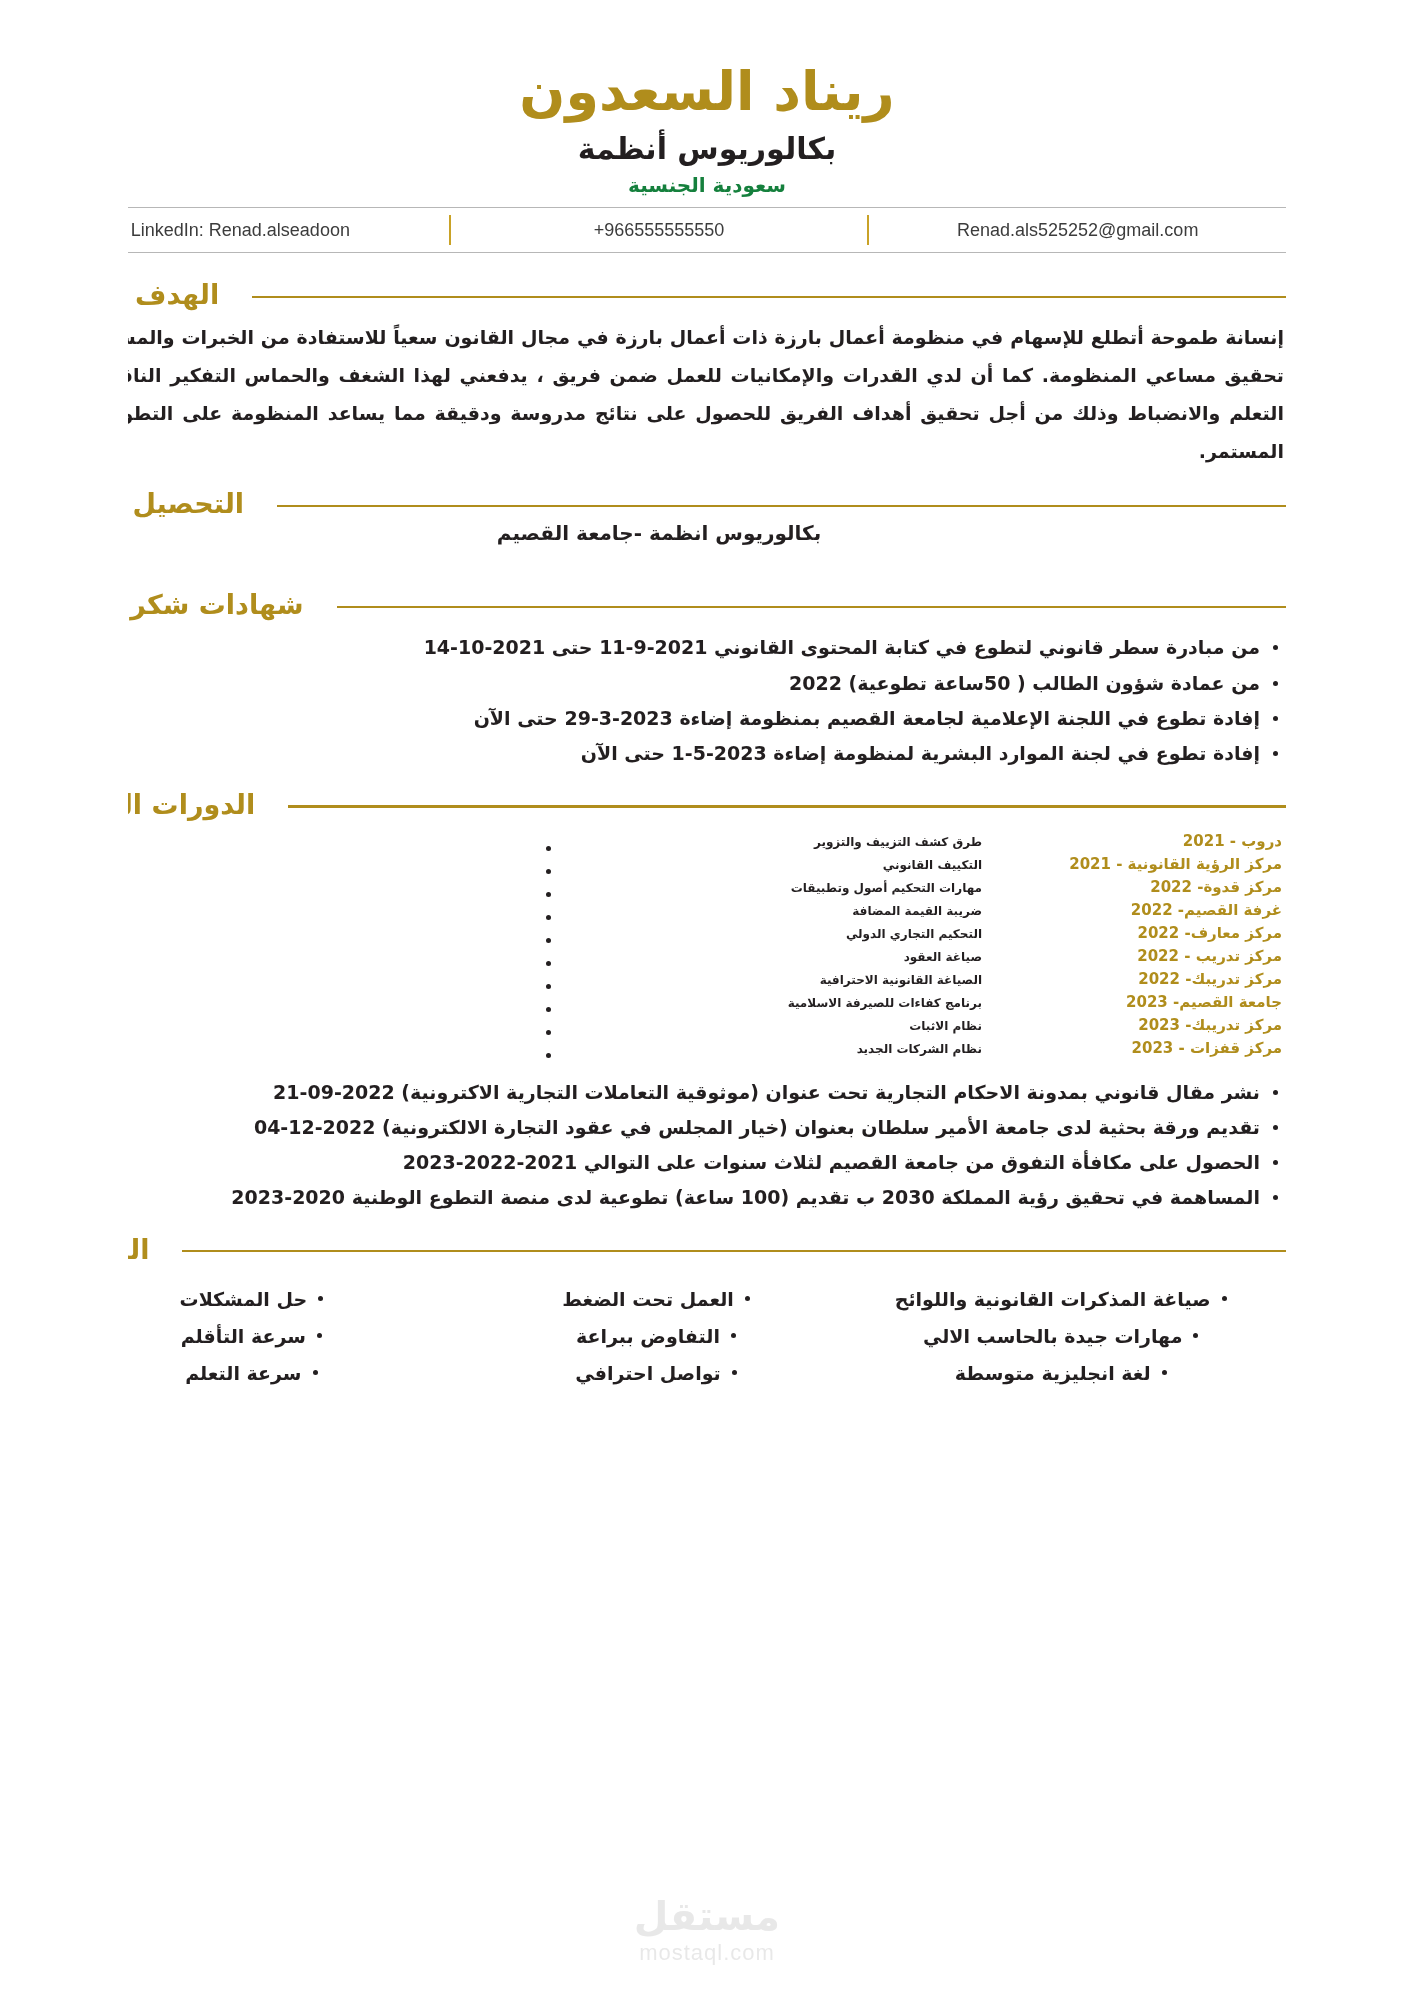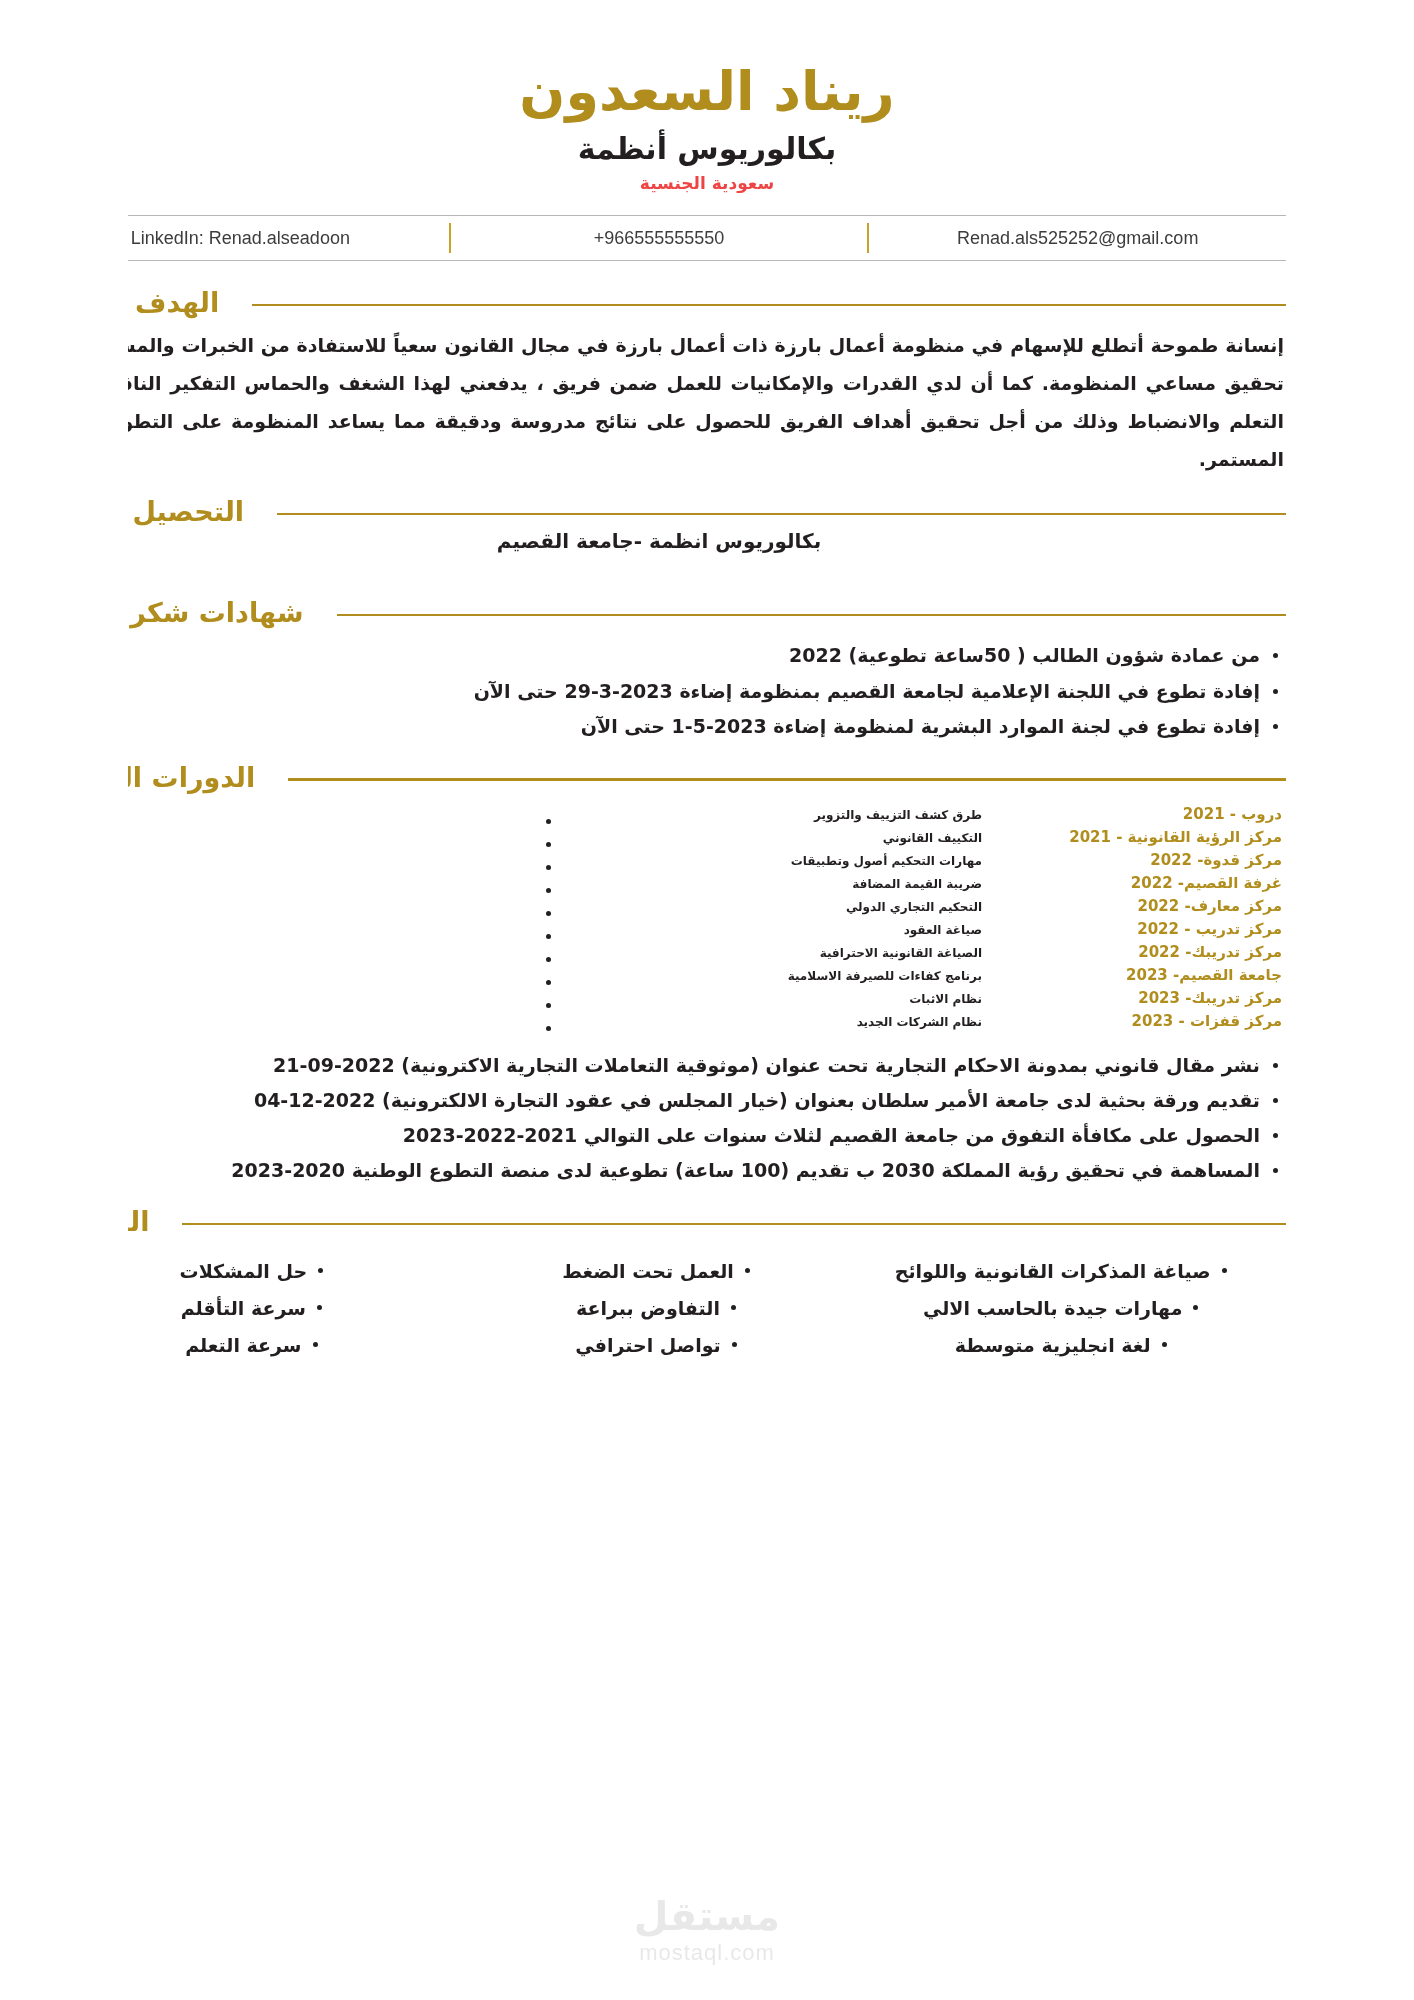--- a/index.html
+++ b/index.html
@@ -37,24 +37,24 @@
     margin: 0 0 10px 0;
   }
   .degree-title {
     font-size: 30px;
     font-weight: bold;
     color: #231f20;
     margin: 0 0 6px 0;
     line-height: 1.2;
   }
   .nationality {
-    font-size: 17px;
-    font-weight: bold;
-    color: #ef4444;
-    margin: 0 0 22px 0;
+    font-size: 20px;
+    font-weight: bold;
+    color: #15803d;
+    margin: 0 0 10px 0;
   }
 
   .contact-bar {
     margin: 0 auto;
     width: 1254px;
     border-top: 1.5px solid #b7b7b7;
     border-bottom: 1.5px solid #b7b7b7;
     display: flex;
     flex-direction: row-reverse;
     align-items: stretch;
@@ -310,20 +310,21 @@
       <div class="edu-line">بكالوريوس انظمة -جامعة القصيم</div>
       <div class="edu-sub">تخرج:2024</div>
     </div>
 
     <div class="section">
       <div class="sec-head">
         <div class="sec-rule"></div>
         <div class="sec-title">شهادات شكر وتقدير</div>
       </div>
       <ul class="bullets cert-list">
+        <li><span class="li-inner">من مبادرة سطر قانوني لتطوع في كتابة المحتوى القانوني   2021-9-11 حتى 2021-10-14</span></li>
         <li><span class="li-inner">من عمادة شؤون الطالب ( 50ساعة تطوعية) 2022</span></li>
         <li><span class="li-inner">إفادة تطوع في اللجنة الإعلامية لجامعة القصيم بمنظومة إضاءة 2023-3-29 حتى الآن</span></li>
         <li><span class="li-inner">إفادة تطوع في لجنة الموارد البشرية لمنظومة إضاءة 2023-5-1 حتى الآن</span></li>
       </ul>
     </div>
 
     <div class="section">
       <div class="sec-head">
         <div class="sec-rule"></div>
         <div class="sec-title">الدورات التدريبية</div>

